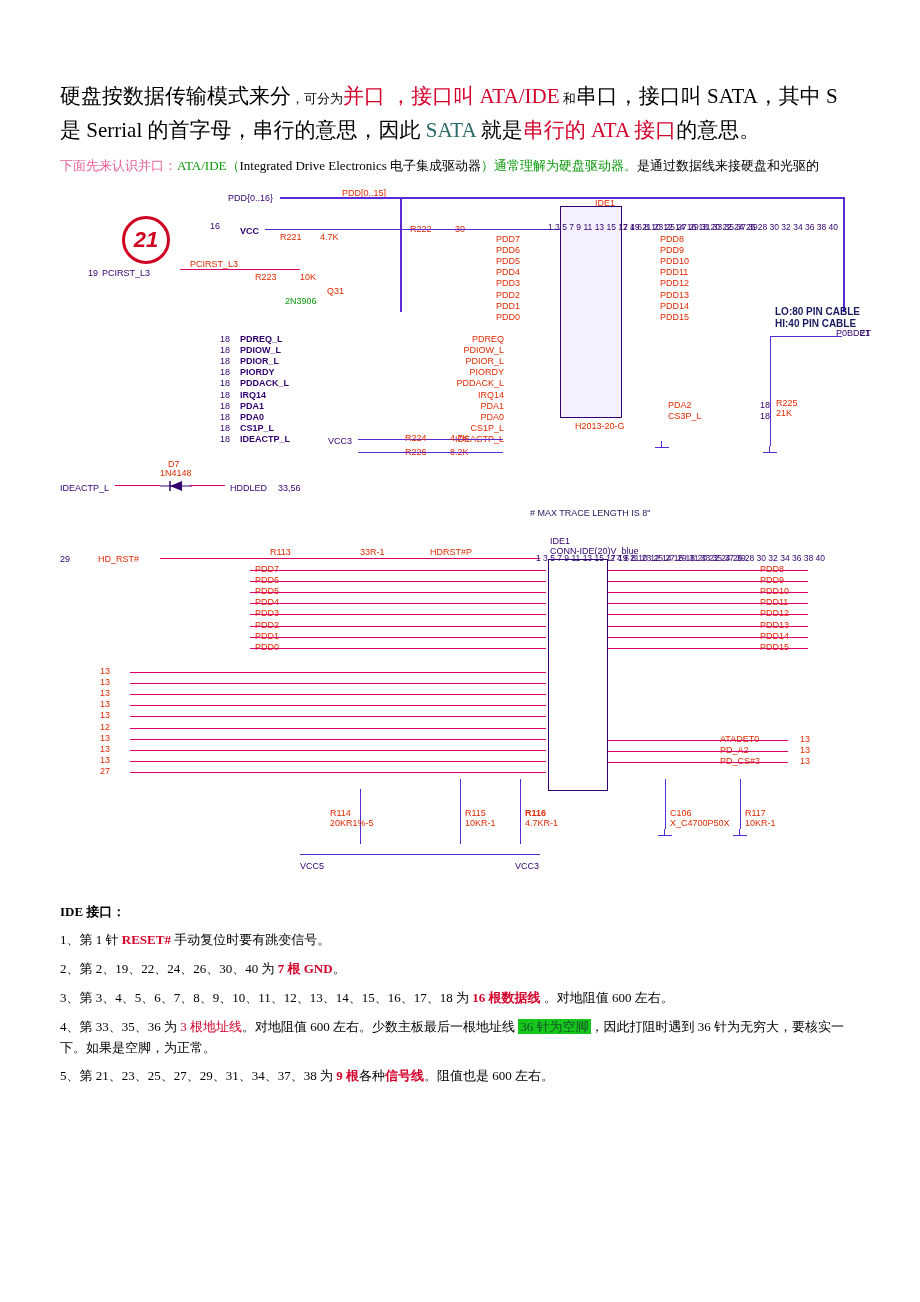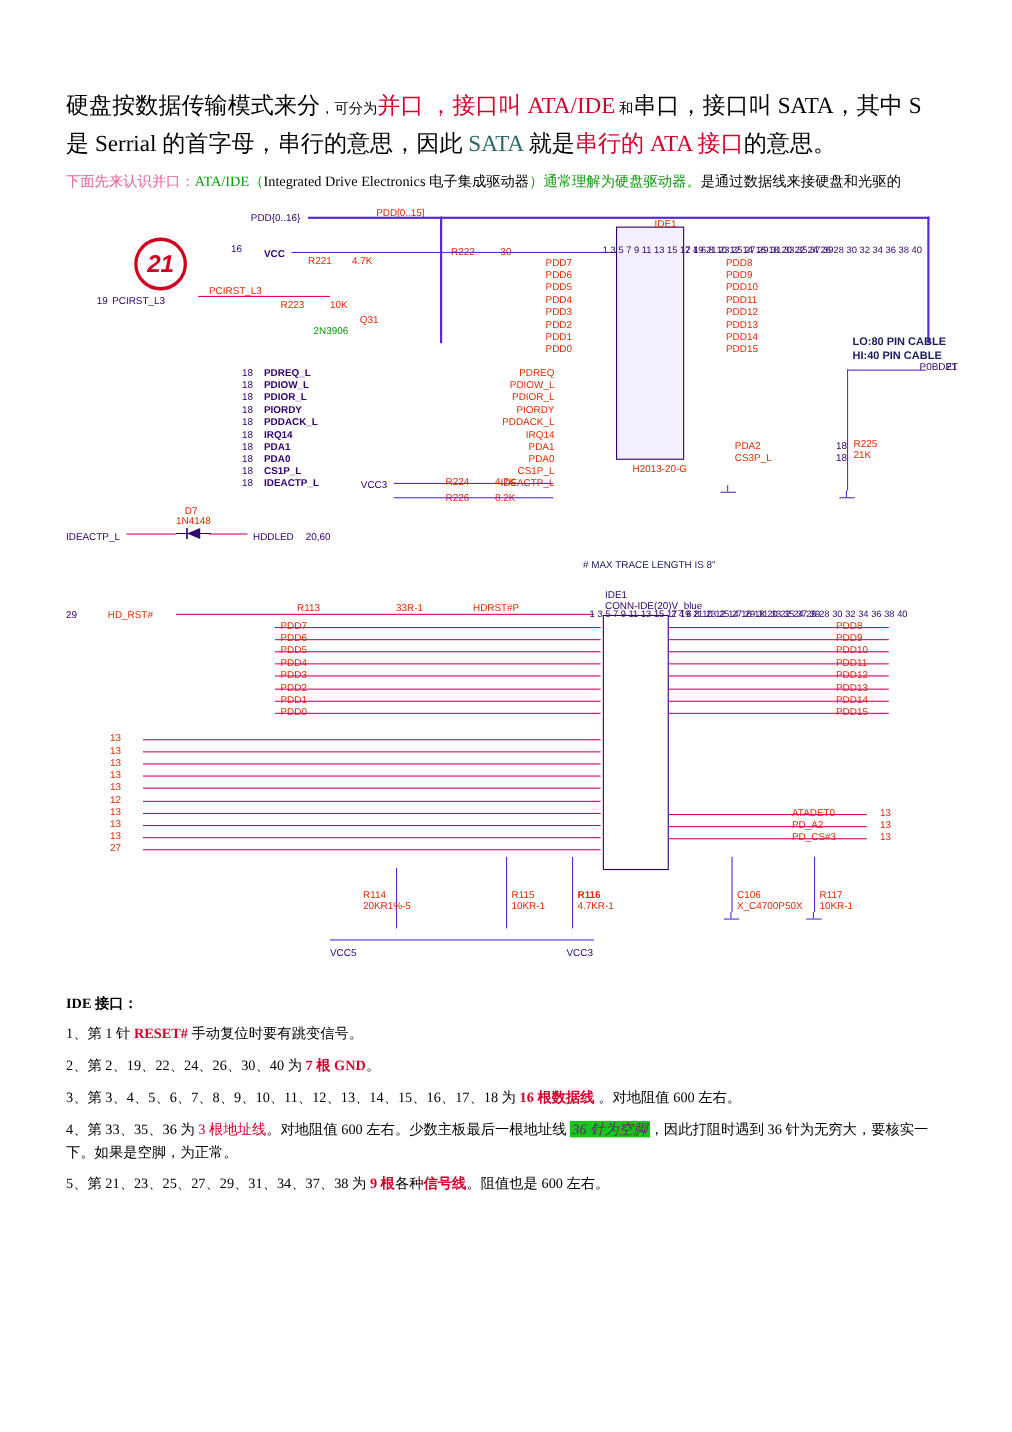--- a/index.html
+++ b/index.html
@@ -39,23 +39,22 @@
   .small-black {
     font-size: 13px;
     color: #000;
   }
   .red-bold {
     color: #d4002a;
     font-weight: bold;
   }
   .green-hl {
     background: #17c61a;
-    color: #701a75;
+    color: #14532d;
     padding: 0 2px;
-    font-style: italic;
   }
   .diagram-block {
     width: 810px;
     margin: 8px 0 18px 0;
     background: #fff;
   }
   .dgm1 { height: 330px; position: relative; }
   .dgm2 { height: 350px; position: relative; }
   .dgm-note {
     position: absolute;
@@ -303,21 +302,21 @@
   <div class="label-red" style="left:100px; top:280px;">1N4148</div>
   <div style="position:absolute; left:100px; top:292px; color:#310070;">
     <svg width="32" height="14">
         <polygon points="22,2 22,12 10,7" fill="#310070"></polygon>
         <line x1="10" y1="2" x2="10" y2="12" stroke="#310070" stroke-width="1.5"></line>
         <line x1="0" y1="7" x2="32" y2="7" stroke="#310070" stroke-width="1"></line>
       </svg>
   </div>
   <div class="label-blue" style="left:0px; top:295px;">IDEACTP_L</div>
   <div class="label-blue" style="left:170px; top:295px;">HDDLED</div>
-  <div class="label-blue" style="left:218px; top:295px;">20,60</div>
+  <div class="label-blue" style="left:218px; top:295px;">33,56</div>
   <div class="netline-r" style="left:55px; top:299px; width:45px;"></div>
   <div class="netline-r" style="left:130px; top:299px; width:35px;"></div>
 
   <div class="gnd" style="left:595px; top:255px;"></div>
 
   <div class="dgm-note" style="left:470px; top:320px;"># MAX TRACE LENGTH IS 8"</div>
 </div>
 
 <div class="diagram-block dgm2">
   <div class="label-blue" style="left:0px; top:18px;">29</div>

